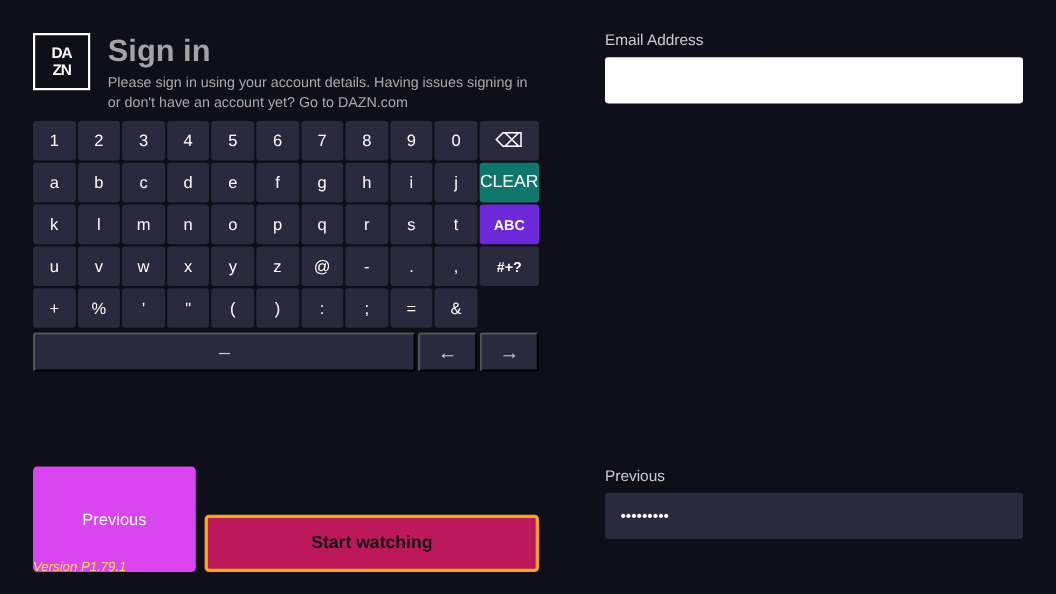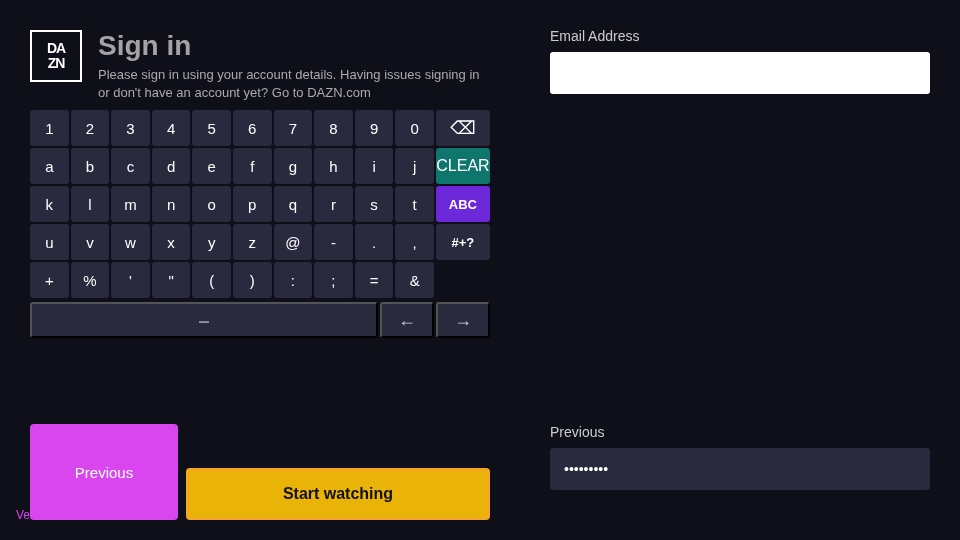--- a/index.html
+++ b/index.html
@@ -171,21 +171,21 @@
       color: #ffffff;
       border: none;
       border-radius: 4px;
       padding: 14px 24px;
       font-size: 15px;
       cursor: pointer;
       flex: 0 0 148px;
     }
 
     .btn-start {
-      background: #eab308;
+      background: #be185d;
       color: #111111;
       border: 3px solid #f5a623;
       border-radius: 4px;
       padding: 14px 24px;
       font-size: 16px;
       font-weight: 700;
       cursor: pointer;
       flex: 1;
       margin-top: 44px;
     }
@@ -222,23 +222,24 @@
     }
 
     .field-input-active {
       background: #ffffff;
       color: #111111;
     }
 
     .version {
       position: absolute;
       bottom: 18px;
-      left: 16px;
+      left: 30px;
       font-size: 12px;
-      color: #d946ef;
+      color: #fde047;
+      font-style: italic;
     }
   </style>
 </head>
 <body>
 
 <div class="page">
 
   <div class="left-panel">
 
     <div class="header">

